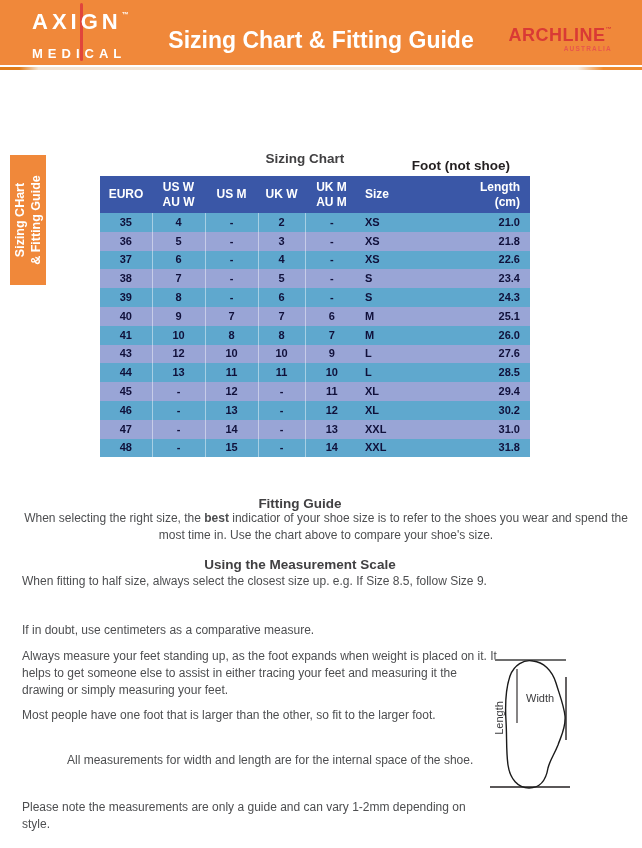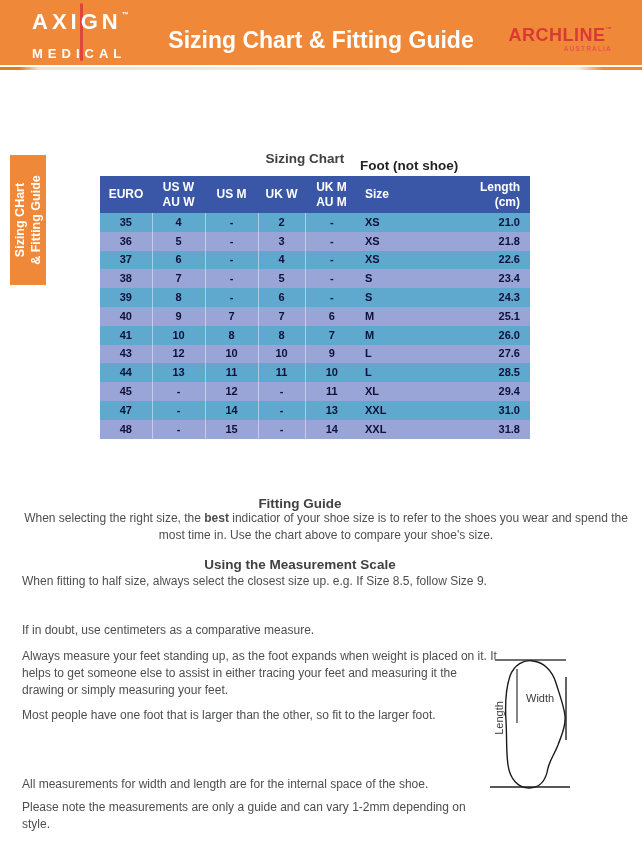--- a/index.html
+++ b/index.html
@@ -23,21 +23,21 @@
      background:linear-gradient(to right,#E07C1A 0%,#E07C1A 3%,#F2E3D3 6%,#F6EFE6 90%,#EE8A2E 94%,#EE8A2E 100%);}
 
   
   .side-tab{position:absolute;left:10px;top:155px;width:36px;height:130px;background:var(--header_orange,#F0883A);}
   .side-tab-text{position:absolute;left:50%;top:50%;transform:translate(-50%,-50%) rotate(-90deg);
       white-space:pre;text-align:center;color:#fff;font-weight:bold;font-size:12.5px;line-height:1.3;}
 
   
   .chart-title{position:absolute;left:100px;top:151px;width:410px;text-align:center;
       font-size:13.5px;font-weight:bold;color:var(--heading_text,#414042);}
-  .foot-note{position:absolute;left:360px;top:158px;width:150px;text-align:left;
+  .foot-note{position:absolute;left:360px;top:158px;width:150px;text-align:right;
       font-size:13.5px;font-weight:bold;color:#231F20;}
   table.sizing{position:absolute;left:100px;top:176px;width:420px;border-collapse:collapse;table-layout:fixed;}
   table.sizing th{background:var(--table_header_blue,#3A57A7);color:#fff;font-size:12px;font-weight:bold;
       height:37px;vertical-align:middle;white-space:pre-line;line-height:1.25;text-align:center;padding:0;}
   table.sizing td{height:18.8px;font-size:11px;font-weight:bold;color:var(--table_text_navy,#10103A);
       text-align:center;vertical-align:middle;padding:0;line-height:1;}
   table.sizing tbody tr:nth-child(odd){background:var(--row_blue,#5FA8CE);}
   table.sizing tbody tr:nth-child(even){background:var(--row_periwinkle,#99A5D6);}
   .col0{width:52px;} .col1{width:53px;} .col2{width:53px;} .col3{width:47px;} .col4{width:53px;}
   .col5{width:42px;text-align:left !important;padding-left:7px !important;margin-top:40px;}
@@ -47,21 +47,21 @@
 
   
   .h-center{position:absolute;left:0;width:600px;text-align:center;font-size:13.5px;font-weight:bold;
       color:var(--heading_text,#414042);}
   .para{position:absolute;left:22px;font-size:12px;line-height:1.42;color:var(--body_text,#4D4E50);}
   #p-fit1{top:498px;width:608px;text-align:center;}
   #p-fit2{top:561px;width:608px;}
   #p-meas1{top:610px;width:608px;}
   #p-meas2{top:636px;width:478px;}
   #p-meas3{top:695px;width:560px;}
-  #p-meas4{top:764px;width:560px;}
+  #p-meas4{top:740px;width:560px;margin-left:45px;}
   #p-meas5{top:787px;width:462px;}
   #h-fitting{top:496px;}
   #h-using{top:557px;}
 
   
   .diagram{position:absolute;left:488px;top:648px;width:150px;height:155px;}
   .diagram text{font-family:"Liberation Sans",sans-serif;font-size:11px;fill:#3A3A3C;}
 </style>
 </head>
 <body>
@@ -188,20 +188,29 @@
           <td class="col6">28.5</td>
         </tr>
         <tr>
           <td class="col0">45</td>
           <td class="col1">-</td>
           <td class="col2">12</td>
           <td class="col3">-</td>
           <td class="col4">11</td>
           <td class="col5">XL</td>
           <td class="col6">29.4</td>
+        </tr>
+        <tr>
+          <td class="col0">46</td>
+          <td class="col1">-</td>
+          <td class="col2">13</td>
+          <td class="col3">-</td>
+          <td class="col4">12</td>
+          <td class="col5">XL</td>
+          <td class="col6">30.2</td>
         </tr>
         <tr>
           <td class="col0">47</td>
           <td class="col1">-</td>
           <td class="col2">14</td>
           <td class="col3">-</td>
           <td class="col4">13</td>
           <td class="col5">XXL</td>
           <td class="col6">31.0</td>
         </tr>

